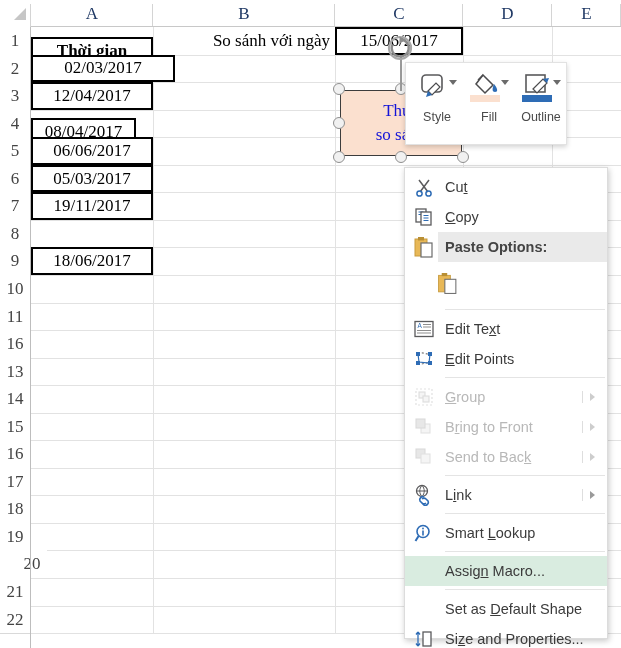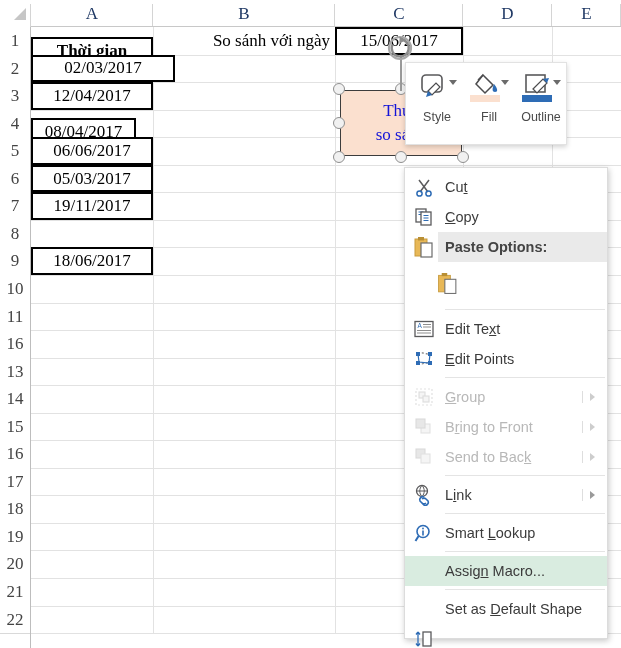--- a/index.html
+++ b/index.html
@@ -141,21 +141,21 @@
     <div class="gline-h" style="left: 31px; top: 467.8px; width: 590px;"></div>
     <div class="row-head" style="top: 467.8px; height: 27.55px; line-height: 27.55px;">17</div>
     <div class="row-head-sep" style="top: 495.35px;"></div>
     <div class="gline-h" style="left: 31px; top: 495.35px; width: 590px;"></div>
     <div class="row-head" style="top: 495.35px; height: 27.55px; line-height: 27.55px;">18</div>
     <div class="row-head-sep" style="top: 522.9px;"></div>
     <div class="gline-h" style="left: 31px; top: 522.9px; width: 590px;"></div>
     <div class="row-head" style="top: 522.9px; height: 27.55px; line-height: 27.55px;">19</div>
     <div class="row-head-sep" style="top: 550.45px;"></div>
     <div class="gline-h" style="left: 31px; top: 550.45px; width: 590px;"></div>
-    <div class="row-head" style="top: 550.45px; height: 27.55px; line-height: 27.55px;">20</div>
+    <div class="row-head" style="top: 550.45px; height: 27.55px; line-height: 27.55px; padding-left: 17px;">20</div>
     <div class="row-head-sep" style="top: 578px;"></div>
     <div class="gline-h" style="left: 31px; top: 578px; width: 590px;"></div>
     <div class="row-head" style="top: 578px; height: 27.55px; line-height: 27.55px;">21</div>
     <div class="row-head-sep" style="top: 605.55px;"></div>
     <div class="gline-h" style="left: 31px; top: 605.55px; width: 590px;"></div>
     <div class="row-head" style="top: 605.55px; height: 27.55px; line-height: 27.55px;">22</div>
     <div class="row-head-sep" style="top: 633.1px;"></div>
     <div class="gline-h" style="left: 31px; top: 633.1px; width: 590px;"></div>
     <div class="rowhead-vline"></div>
     <div class="gline-v" style="left: 153px; top: 27px; height: 606.1px;"></div>
@@ -372,15 +372,16 @@
       <div class="mi" style="top: 426px; height: 30px;">
         <div class="mi-label">Set as <span class="ul">D</span>efault Shape</div>
       </div>
       <div class="mi" style="top: 456px; height: 30px;">
         <div class="mi-icon">
           <svg width="20" height="20" viewBox="0 0 20 20">
             <path d="M4 3 v14 M4 3 l-2 2.5 M4 3 l2 2.5 M4 17 l-2 -2.5 M4 17 l2 -2.5" stroke="#2e6cb5" stroke-width="1.3" fill="none"></path>
             <rect x="9" y="3" width="8" height="14" fill="#fff" stroke="#5a5a5c" stroke-width="1.3"></rect>
           </svg>
         </div>
+        <div class="mi-label">Si<span class="ul">z</span>e and Properties...</div>
       </div>
     </div>
   </div>
 
 </body></html>

